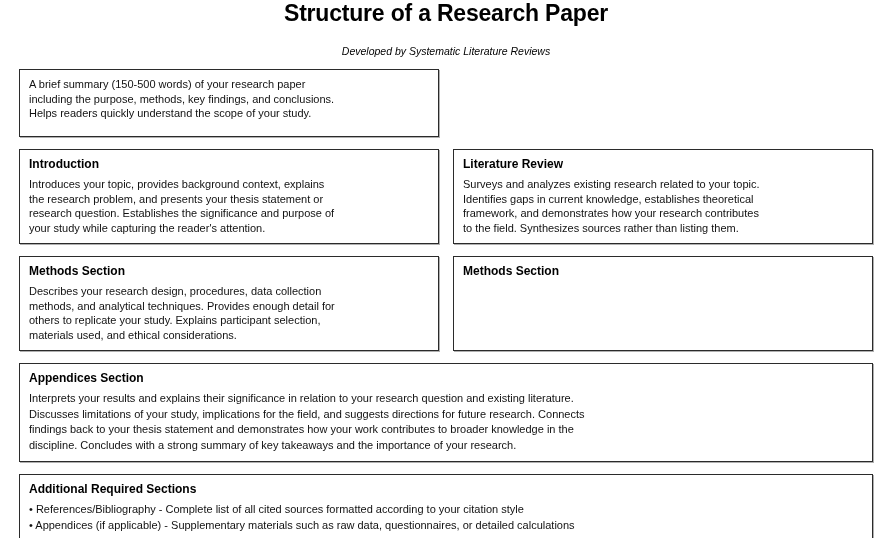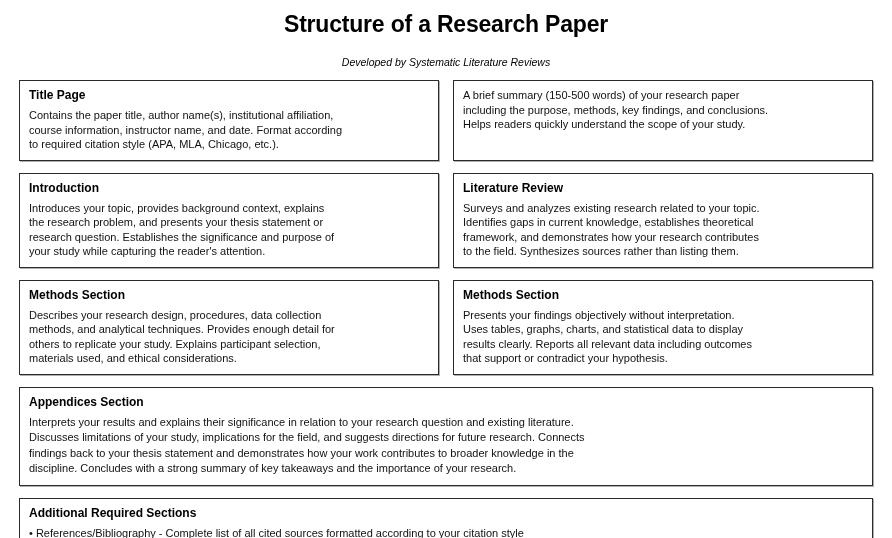--- a/index.html
+++ b/index.html
@@ -19,21 +19,20 @@
   #page {
     position: relative;
     width: 892px;
     height: 538px;
     box-sizing: border-box;
   }
 
   
   .header {
     text-align: center;
-    padding-top: 11px;
   }
   .doc-title {
     font-size: 23px;
     font-weight: bold;
     letter-spacing: -0.2px;
     line-height: 26px;
     color: #000;
   }
   .doc-subtitle {
     font-size: 10.5px;
@@ -107,26 +106,20 @@
 
   <div class="header">
     <div class="doc-title">Structure of a Research Paper</div>
     <div class="doc-subtitle">Developed by Systematic Literature Reviews</div>
   </div>
 
   <div class="grid">
 
     <div class="row row-1">
       <div class="box half">
-        <div class="box-title">Title Page</div>
-        <div class="box-body">Contains the paper title, author name(s), institutional affiliation,
-course information, instructor name, and date. Format according
-to required citation style (APA, MLA, Chicago, etc.).</div>
-      </div>
-      <div class="box half">
         <div class="box-body">A brief summary (150-500 words) of your research paper
 including the purpose, methods, key findings, and conclusions.
 Helps readers quickly understand the scope of your study.</div>
       </div>
     </div>
 
     <div class="row row-2">
       <div class="box half">
         <div class="box-title">Introduction</div>
         <div class="box-body">Introduces your topic, provides background context, explains
@@ -146,24 +139,20 @@
     <div class="row row-3">
       <div class="box half">
         <div class="box-title">Methods Section</div>
         <div class="box-body">Describes your research design, procedures, data collection
 methods, and analytical techniques. Provides enough detail for
 others to replicate your study. Explains participant selection,
 materials used, and ethical considerations.</div>
       </div>
       <div class="box half">
         <div class="box-title">Methods Section</div>
-        <div class="box-body">Presents your findings objectively without interpretation.
-Uses tables, graphs, charts, and statistical data to display
-results clearly. Reports all relevant data including outcomes
-that support or contradict your hypothesis.</div>
       </div>
     </div>
 
     <div class="row row-4">
       <div class="box full">
         <div class="box-title">Appendices Section</div>
         <div class="box-body">Interprets your results and explains their significance in relation to your research question and existing literature.
 Discusses limitations of your study, implications for the field, and suggests directions for future research. Connects
 findings back to your thesis statement and demonstrates how your work contributes to broader knowledge in the
 discipline. Concludes with a strong summary of key takeaways and the importance of your research.</div>

